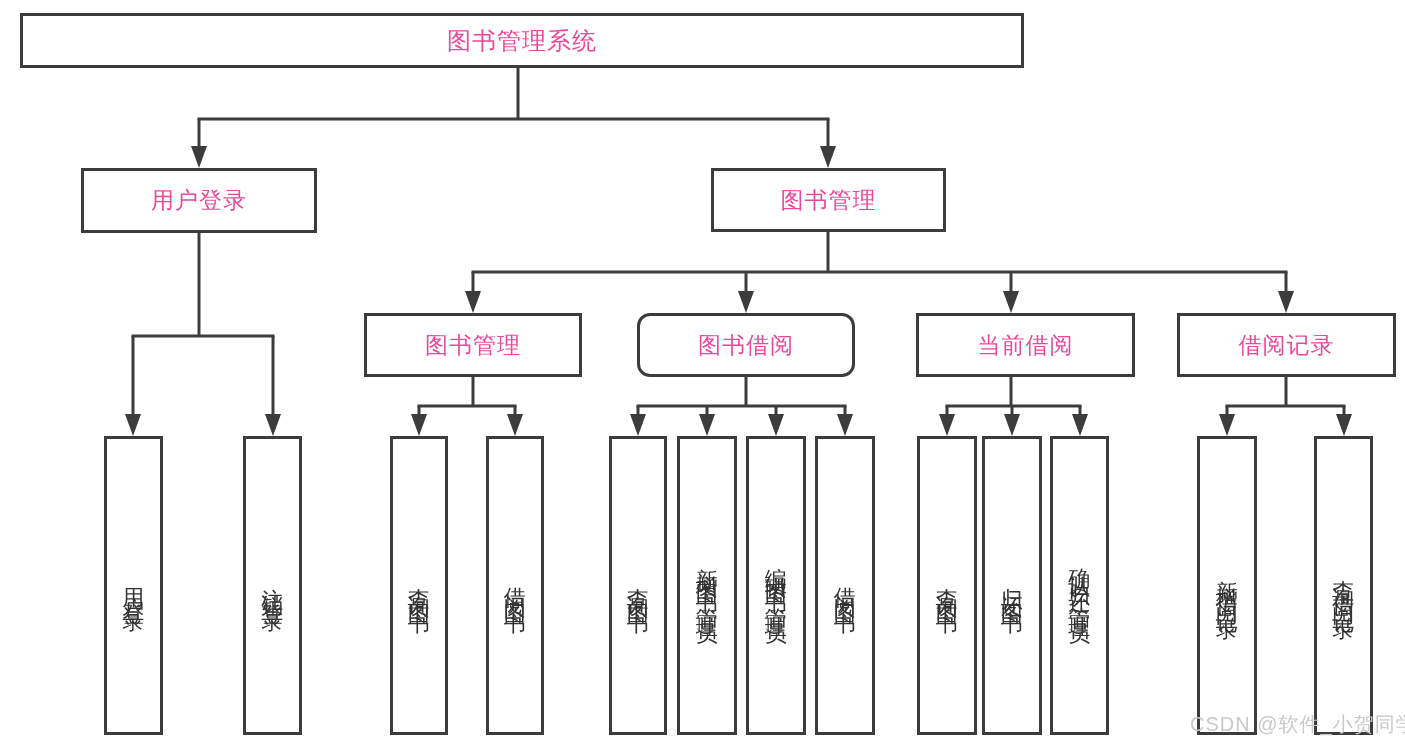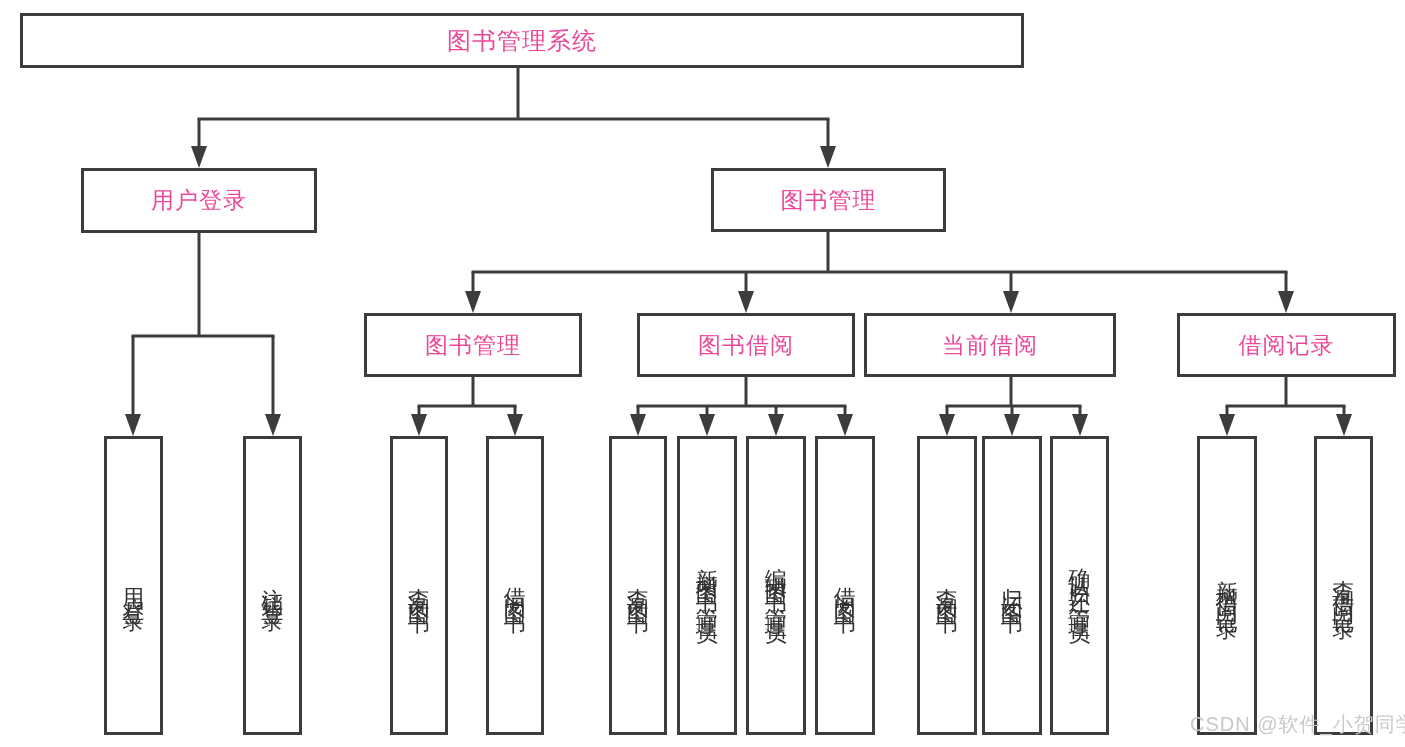--- a/index.html
+++ b/index.html
@@ -133,24 +133,24 @@
   <div class="box" style="left:81px; top:168px; width:236px; height:65px;">
     <span class="hlabel">用户登录</span>
   </div>
   <div class="box" style="left:711px; top:168px; width:235px; height:64px;">
     <span class="hlabel">图书管理</span>
   </div>
 
   <div class="box" style="left:364px; top:313px; width:218px; height:64px;">
     <span class="hlabel">图书管理</span>
   </div>
-  <div class="box" style="left:637px; top:313px; width:218px; height:64px;">
+  <div class="box" style="left:637px; top:313px; width:218px; height:64px;border-radius:13px;">
     <span class="hlabel">图书借阅</span>
   </div>
-  <div class="box" style="left:864px; top:313px; width:252px; height:64px;">
+  <div class="box" style="left:916px; top:313px; width:219px; height:64px;">
     <span class="hlabel">当前借阅</span>
   </div>
   <div class="box" style="left:1177px; top:313px; width:219px; height:64px;">
     <span class="hlabel">借阅记录</span>
   </div>
 
   <div class="box leaf" style="left:104px; width:59px;">
     <span class="vlabel">用户登录</span>
   </div>
   <div class="box leaf" style="left:243px; width:59px;">

